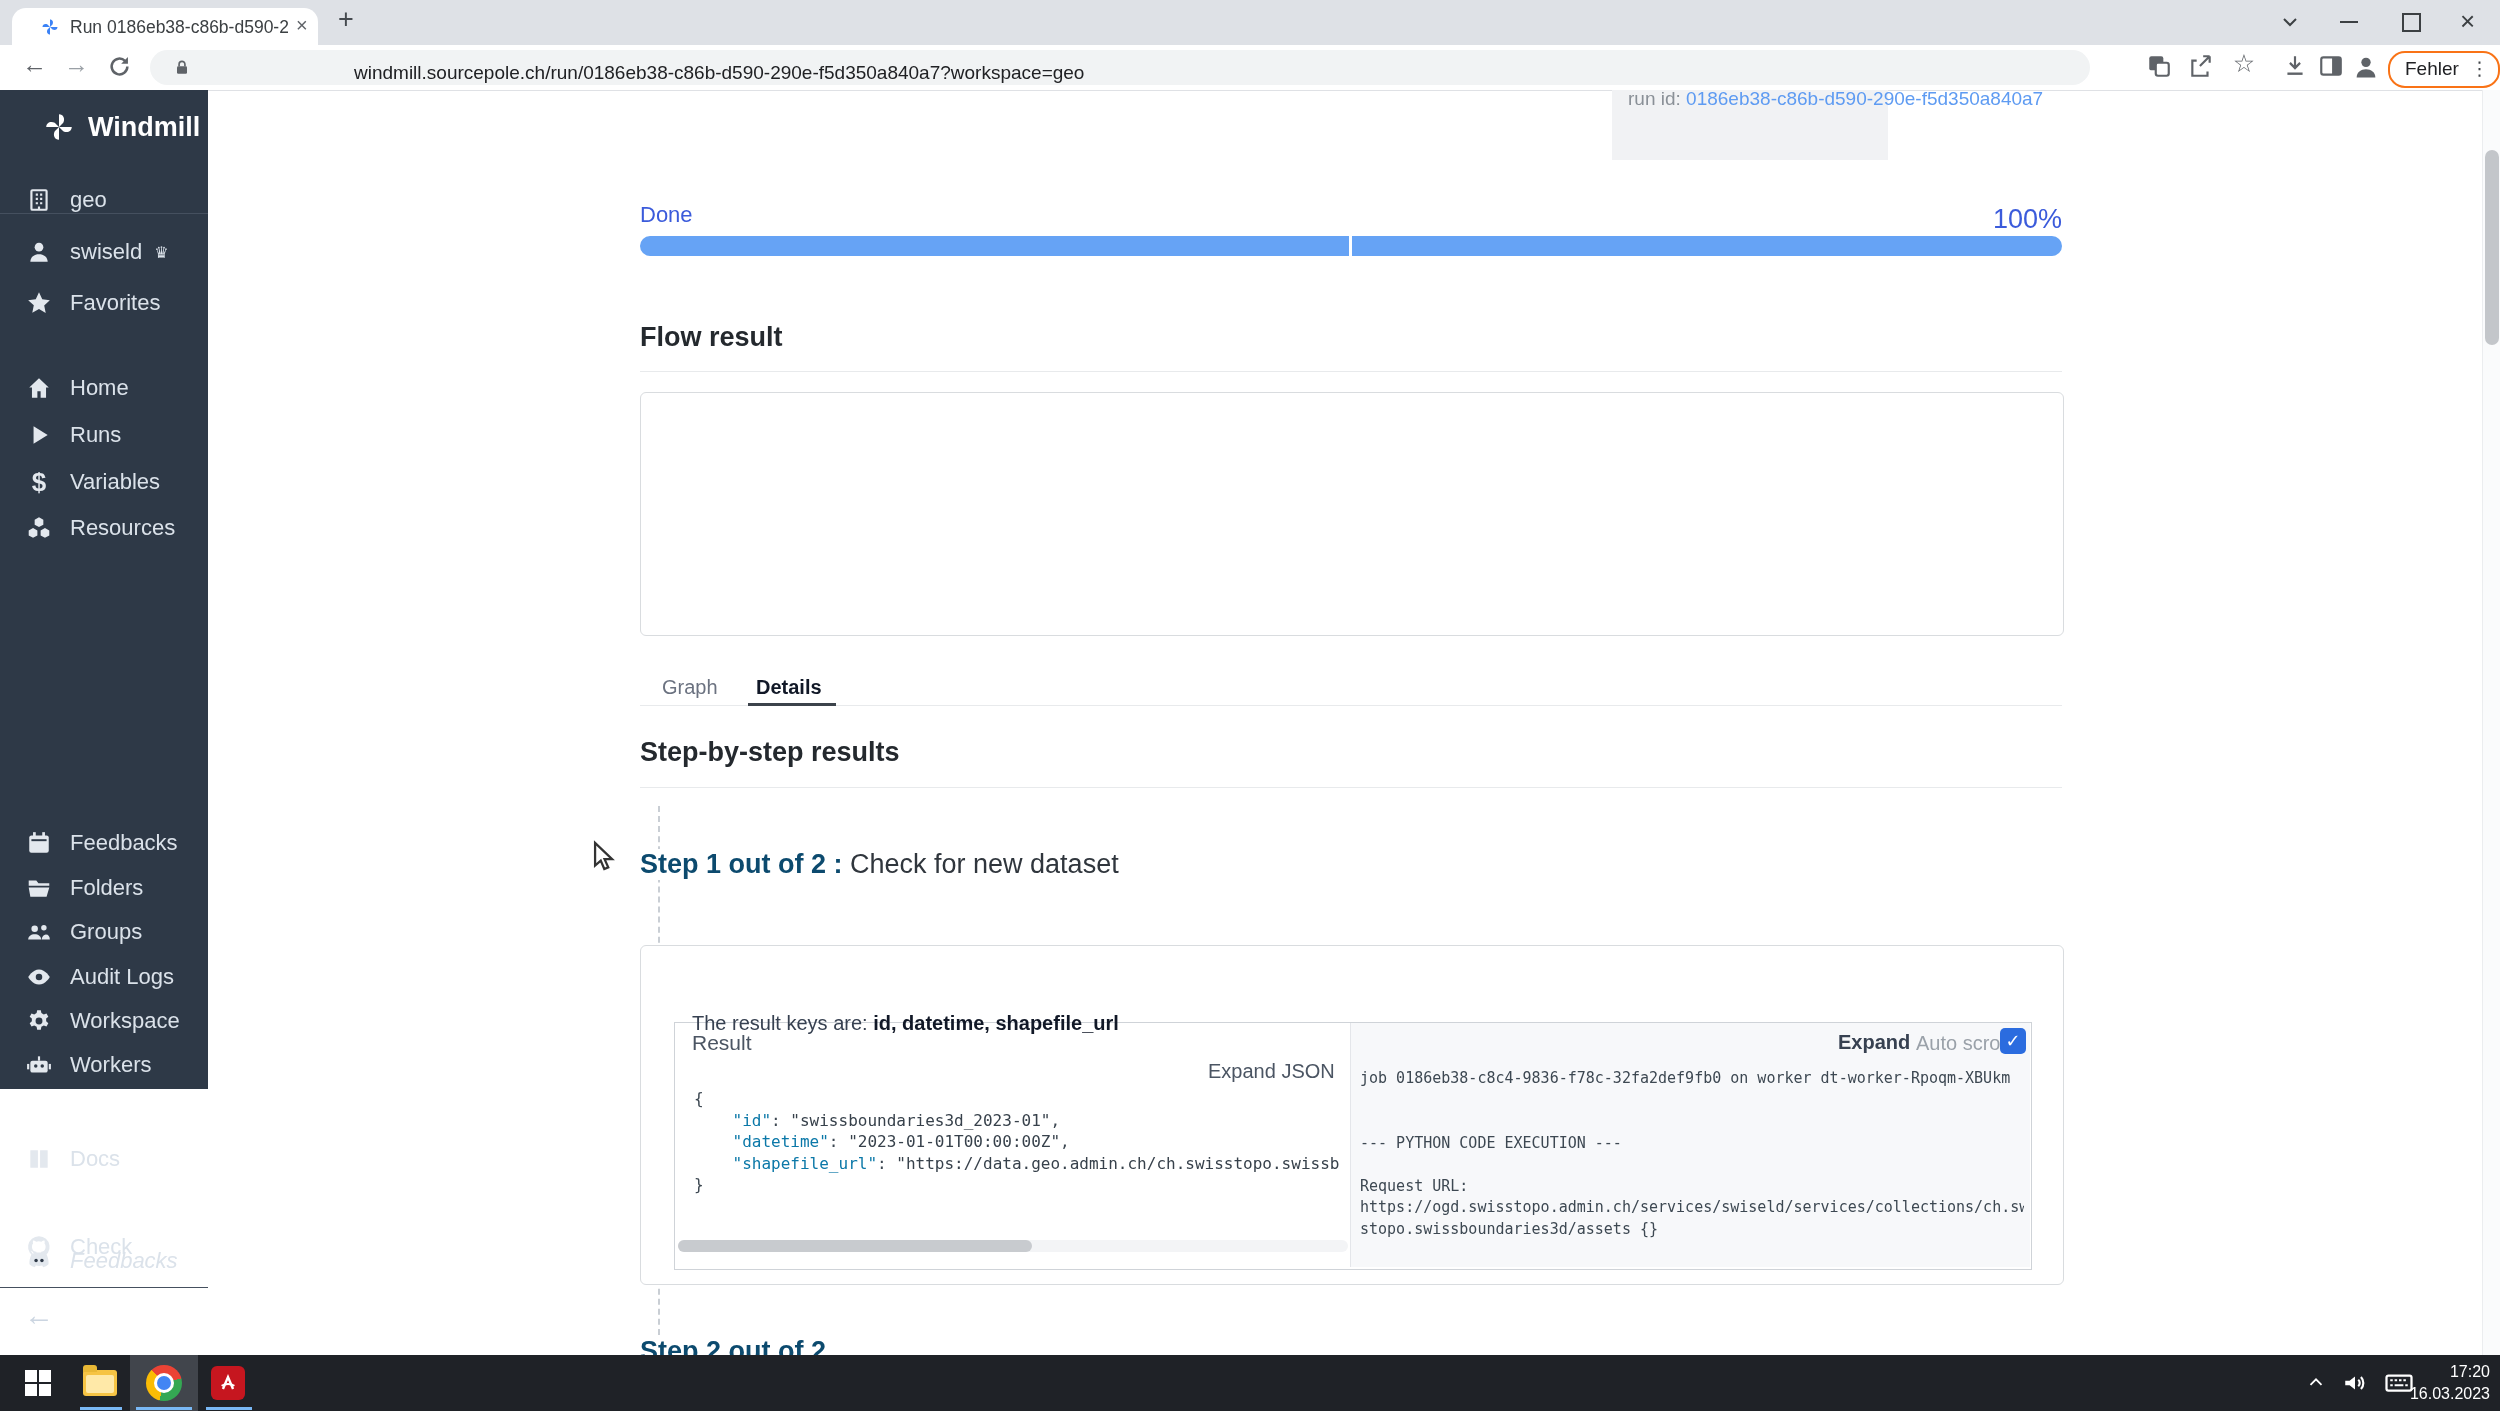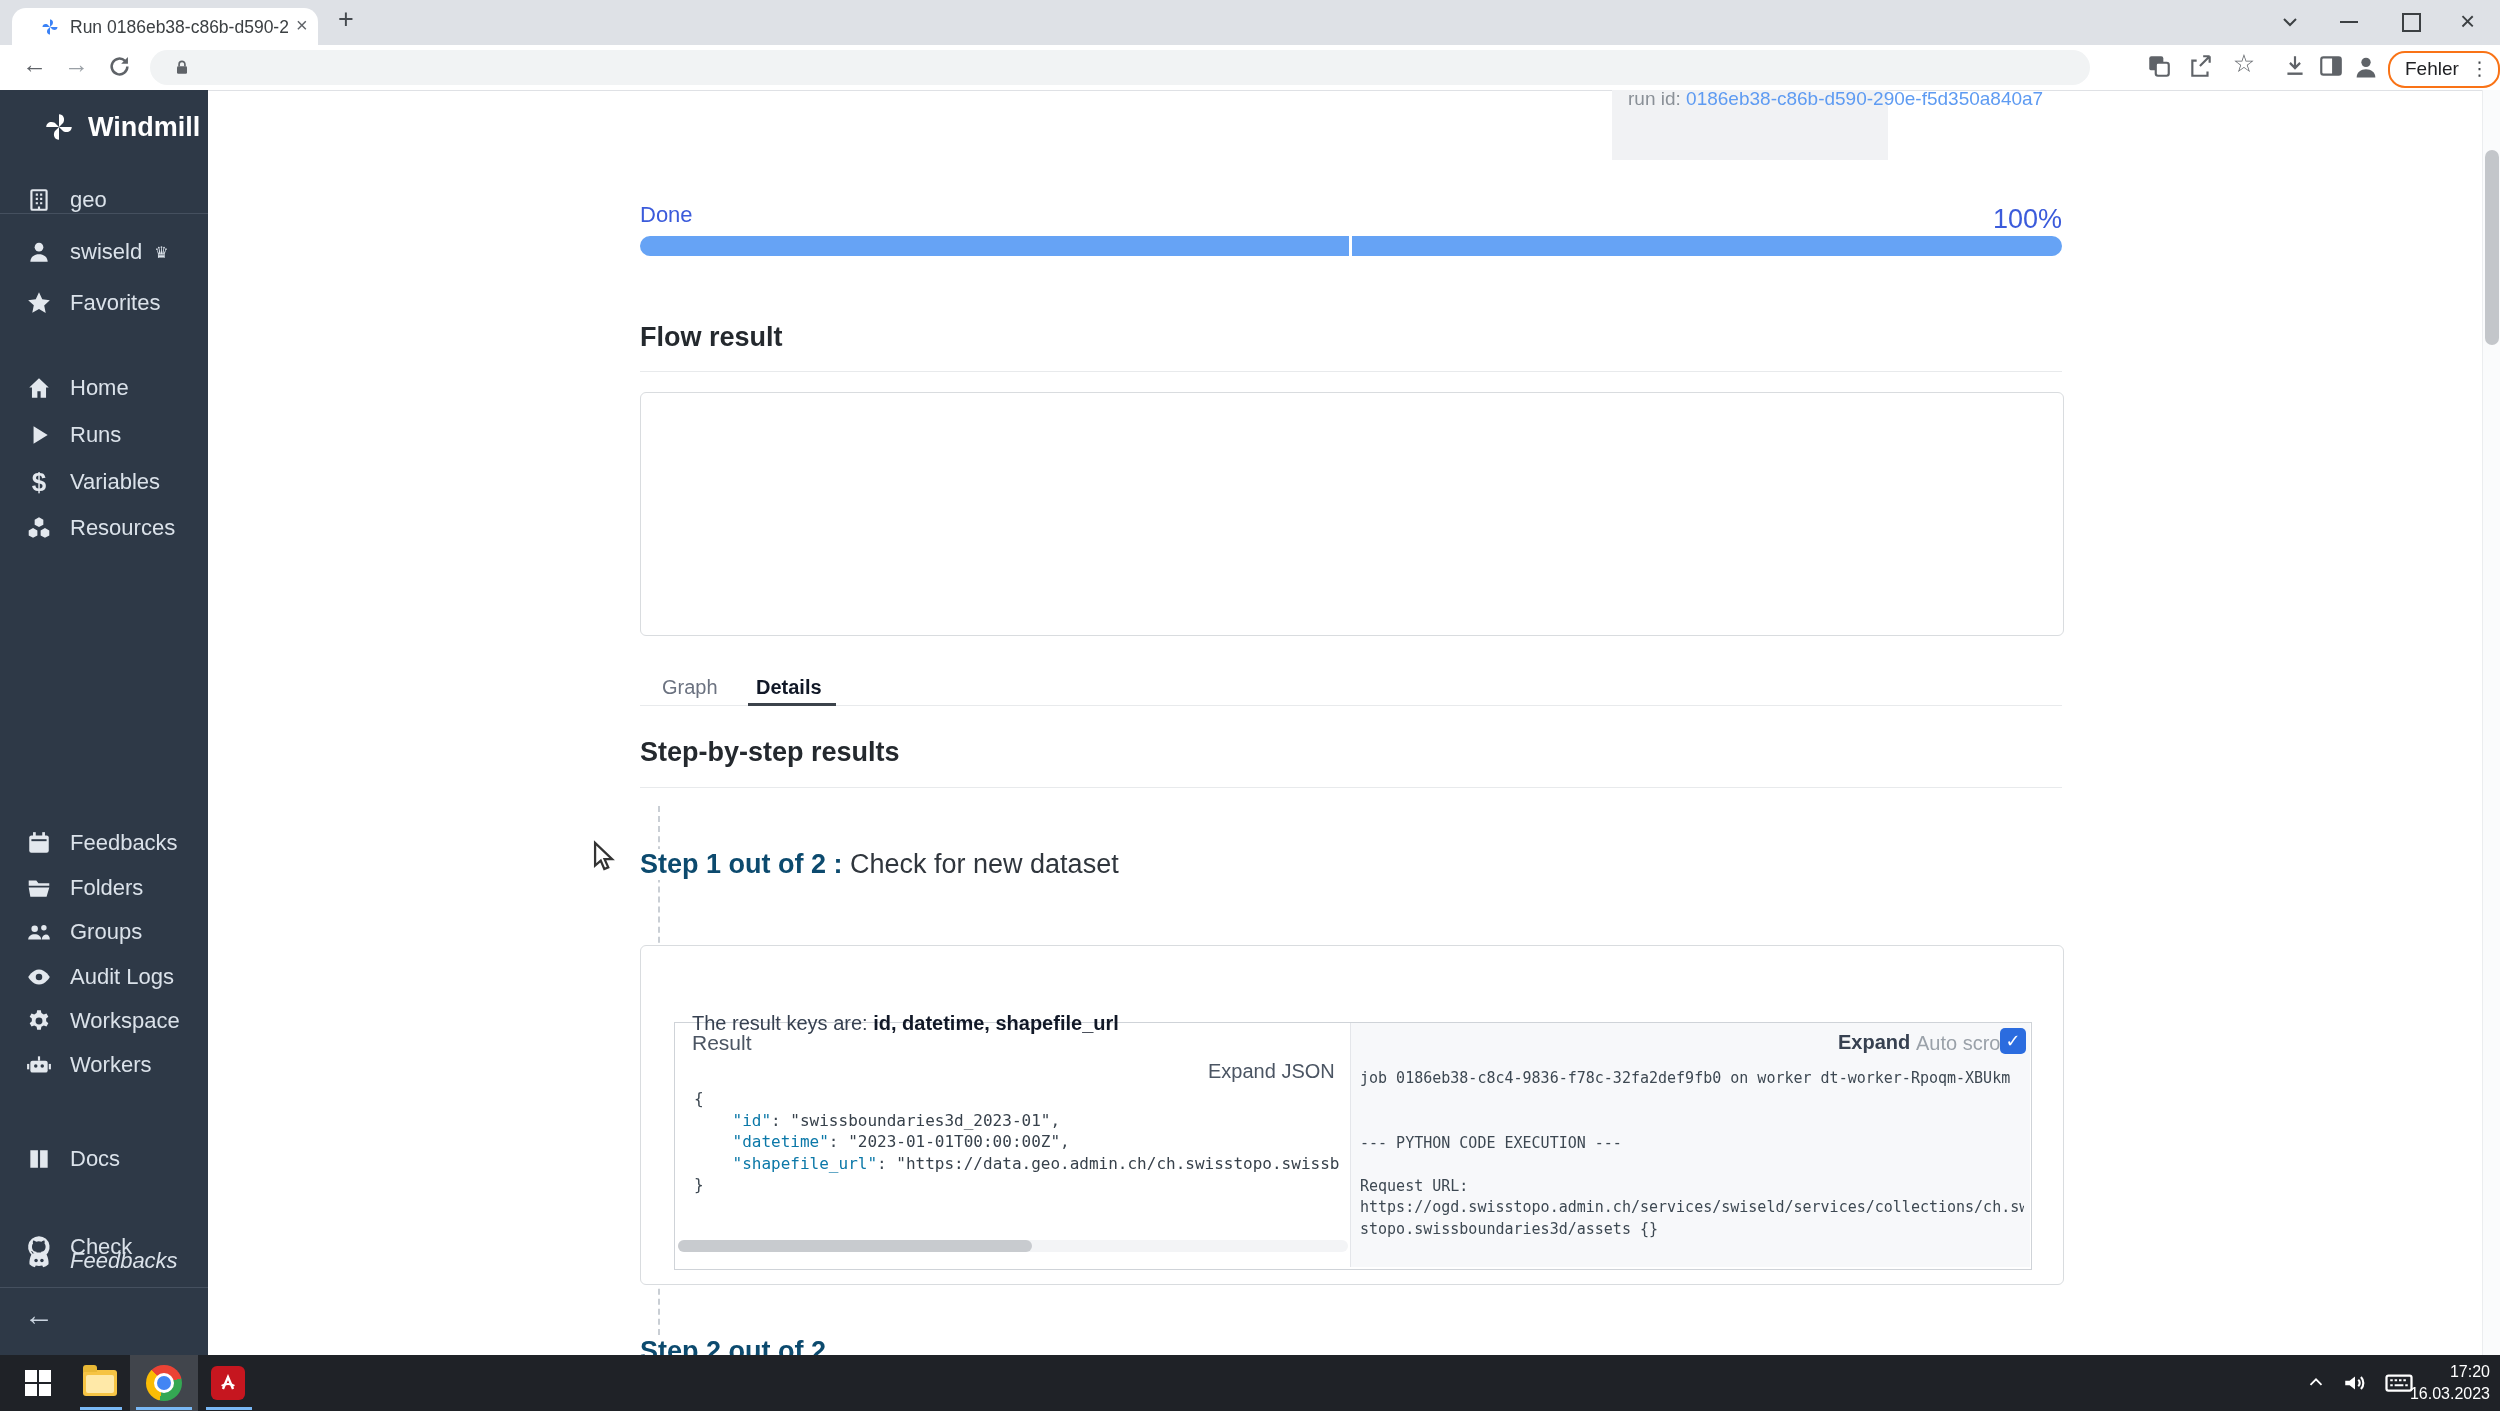--- a/index.html
+++ b/index.html
@@ -15,21 +15,21 @@
   .winctl{position:absolute;top:0;height:45px;color:#3c4043;}
   .toolbar{position:absolute;left:0;top:45px;width:2500px;height:45px;background:#fff;border-bottom:1px solid #dfe1e5;}
   .navbtn{position:absolute;top:5px;font-size:25px;color:#5f6368;}
   .urlbar{position:absolute;left:150px;top:5px;width:1940px;height:35px;background:#f1f3f4;border-radius:18px;}
   .urltext{position:absolute;left:204px;top:12px;font-size:19px;color:#202124;white-space:nowrap;}
   .tbicon{position:absolute;top:8px;width:28px;height:28px;color:#5f6368;}
   .fehler{position:absolute;left:2388px;top:6px;width:108px;height:33px;border:2px solid #f97316;border-radius:17px;text-decoration:underline;}
   .fehler-label{position:absolute;left:15px;top:5px;font-size:19px;color:#202124;}
   .fehler-dots{position:absolute;right:9px;top:4px;font-size:19px;color:#42464b;}
   
-  .sidebar{position:absolute;left:0;top:90px;width:208px;height:1265px;background:#2e3947;z-index:3;}
+  .sidebar{position:absolute;left:0;top:90px;width:208px;height:999px;background:#2e3947;z-index:3;}
   .sb-item{position:absolute;left:26px;display:flex;align-items:center;gap:18px;color:#dbe2ea;font-size:22px;height:40px;}
   .sb-item .ic{width:26px;height:26px;flex:0 0 26px;color:#e3e8ee;}
   .sb-div{position:absolute;left:0;width:208px;height:1px;background:#45505f;}
   .h2{position:absolute;font-size:27px;font-weight:bold;color:#24292e;}
   .hr{position:absolute;height:1px;background:#e8eaec;}
   .badge-success{position:absolute;height:34px;background:#d5f6dd;border-radius:6px;display:flex;align-items:center;gap:9px;padding:0 16px;color:#16a34a;font-size:21px;}
   .badge-gray{position:absolute;height:34px;background:#f1f3f5;border-radius:6px;display:flex;align-items:center;gap:9px;padding:0 14px;color:#374151;font-size:21px;}
   .jobid{position:absolute;font-size:22px;color:#111;font-weight:bold;white-space:nowrap;}
   .jobid a{color:#3b82f6;font-weight:normal;text-decoration:none;}
   .card{position:absolute;background:#fff;border:1px solid #d9dcdf;border-radius:6px;z-index:1;}
@@ -106,20 +106,21 @@
           <path fill="#5f6368" d="M19.5 3.5v6h-6z"></path>
         </svg>
     </span>
     <div class="urlbar">
       <span class="abs" style="left:22px;top:8px;">
         <svg width="20" height="20" viewBox="0 0 24 24">
             <rect x="6" y="10" width="12" height="9" rx="1.5" fill="#5f6368"></rect>
             <path d="M8.5 10V7.5a3.5 3.5 0 0 1 7 0V10" fill="none" stroke="#5f6368" stroke-width="2"></path>
           </svg>
       </span>
+      <span class="urltext">windmill.sourcepole.ch/run/0186eb38-c86b-d590-290e-f5d350a840a7?workspace=geo</span>
     </div>
     <span class="tbicon" style="left:2146px;">
       <svg width="26" height="26" viewBox="0 0 24 24">
           <rect x="3" y="3" width="13" height="13" rx="2" fill="#5f6368"></rect>
           <rect x="9" y="9" width="12" height="12" rx="2" fill="#fff" stroke="#5f6368" stroke-width="2"></rect>
         </svg>
     </span>
     <span class="tbicon" style="left:2188px;">
       <svg width="26" height="26" viewBox="0 0 24 24">
           <path fill="none" stroke="#5f6368" stroke-width="2" d="M8 7H4v14h14v-4"></path>

